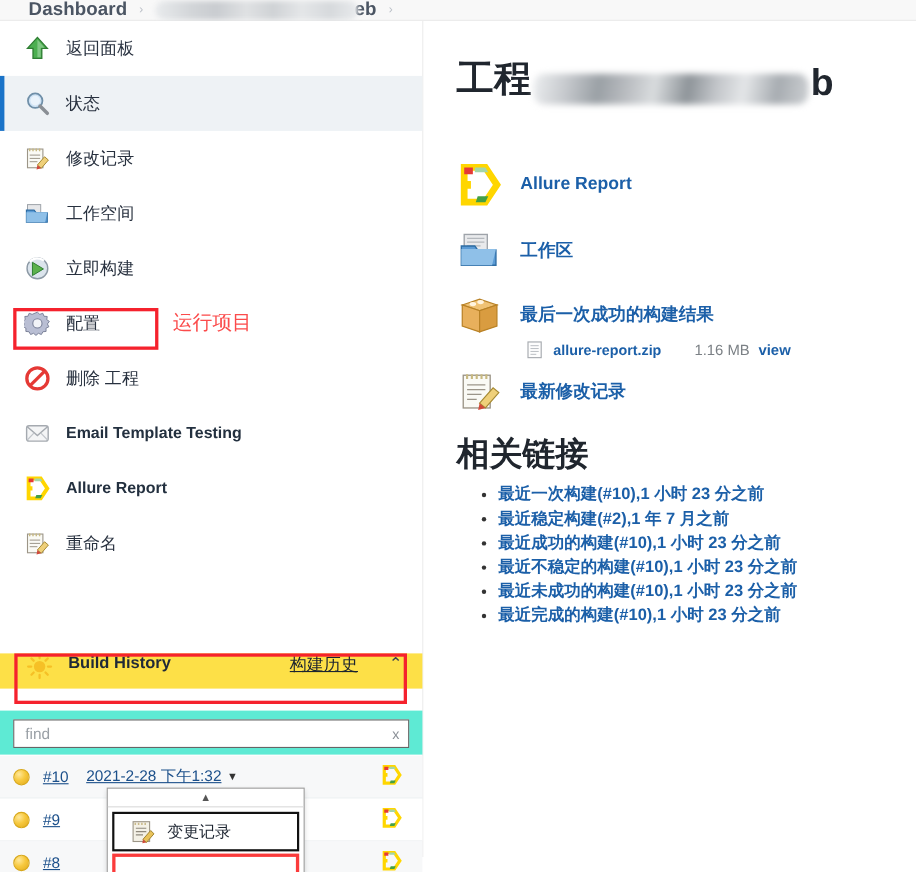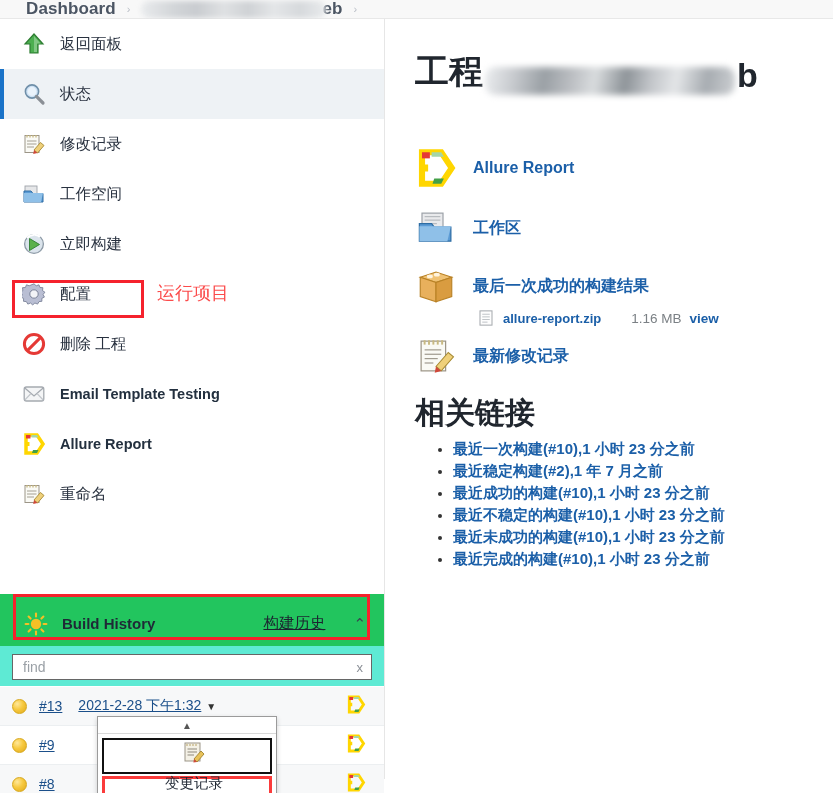--- a/index.html
+++ b/index.html
@@ -86,24 +86,23 @@
     position:absolute;
     color:#fb4b4b;
     font-size:18px;
     font-weight:500;
   }
 
   
   #build-history-header {
     position:absolute;
     left:0; right:0;
-    height: 59px;
-    background:#22c55e;
+    height: 32px;
+    background:#fde047;
     display:flex;
-    align-items:center;
     padding: 0 18px 0 24px;
     gap: 14px;
   }
   #bh-title { font-weight:bold; font-size:15px; color:#1f2937; flex:1; }
   #bh-cn { font-size:15.5px; color:#1c2430; text-decoration: underline; font-weight:500;}
   #bh-chevron { font-size:15px; color:#3b4350; margin-left:14px; }
 
   
   #find-row { position:absolute; left:0; right:0; padding: 8px 12px 6px 12px; background:#5eead4;}
   #find-box {
@@ -159,21 +158,21 @@
   #dd-arrow {
     height: 17px; display:flex; align-items:center; justify-content:center;
     border-bottom:1px solid #d9d9d9;
     color:#555; font-size:10px;
   }
   .dd-item {
     display:flex; align-items:center; gap:10px;
     height: 36px; padding-left: 14px;
     font-size:14.5px; color:#1c2430;
   }
-  .dd-item.boxed-black { border:2px solid #111; margin:4px 4px 2px 4px;flex-direction:column; }
+  .dd-item.boxed-black { border:2px solid #111; margin:4px 4px 2px 4px; }
   .dd-item.boxed-red   { border:3px solid #fb3b3b; margin:2px 4px 4px 4px; }
 
   
   #content { flex:1; padding: 26px 0 0 30px; position:relative; background:#fff; }
   #project-title {
     font-size: 34px; font-weight: bold; color:#20262e;
     display:flex; align-items:flex-end; height: 50px; gap:0;
   }
   #title-redacted {
     display:inline-block;
@@ -377,21 +376,21 @@
     <div id="find-row" style="top:627px;">
       <div id="find-box">
         <input id="find-input" value="" placeholder="find" style="">
         <span id="find-clear">x</span>
       </div>
     </div>
 
     <div id="build-rows" style="top:668px;">
         <div class="brow odd">
           <span class="ball"></span>
-          <a class="bnum" href="#">#13</a>
+          <a class="bnum" href="#">#10</a>
           <a class="bdate" href="#">2021-2-28 下午1:32</a>
           <span class="bcaret">▼</span>
           <span class="allure-mini"><svg width="20" height="20" viewBox="0 0 48 48">
               <path d="M8 6 H30 L42 24 L30 42 H8 Z" fill="none" stroke="#ffd600" stroke-width="7"></path>
               <path d="M8 6 H17 V13 H8 Z" fill="#e53935"></path>
               <path d="M19 6 H30 L33 11 H19 Z" fill="#a5d6a7"></path>
               <path d="M8 20 H15 V28 H8 Z" fill="#ffd600"></path>
               <path d="M22 36 L33 36 L30 42 H20 Z" fill="#43a047"></path>
             </svg></span>
         </div>

